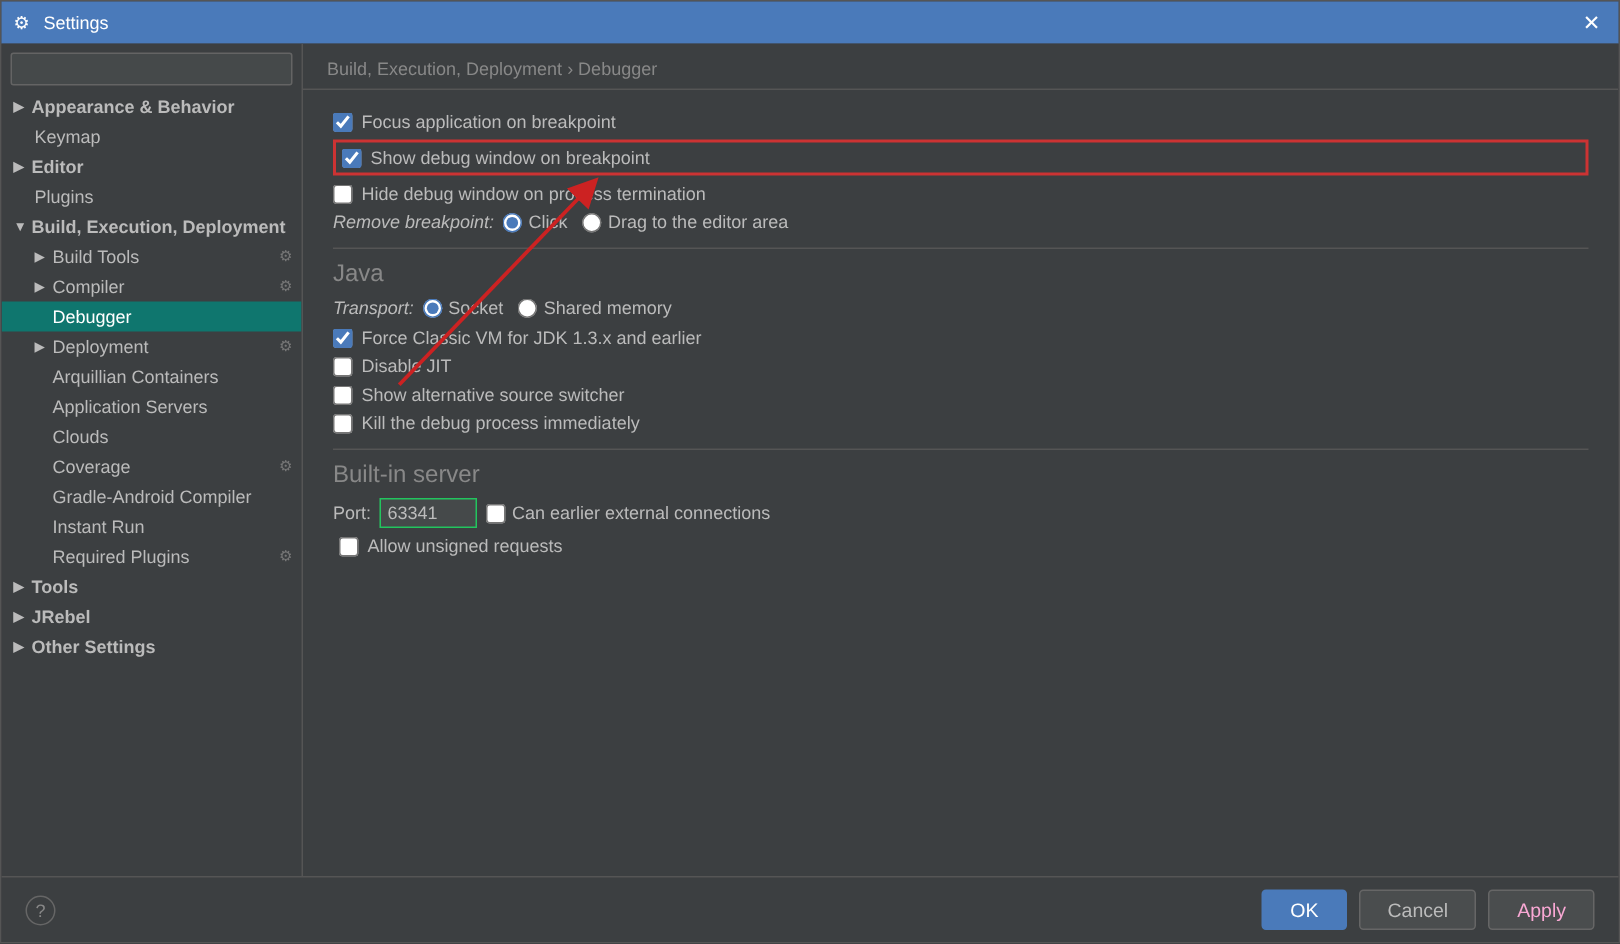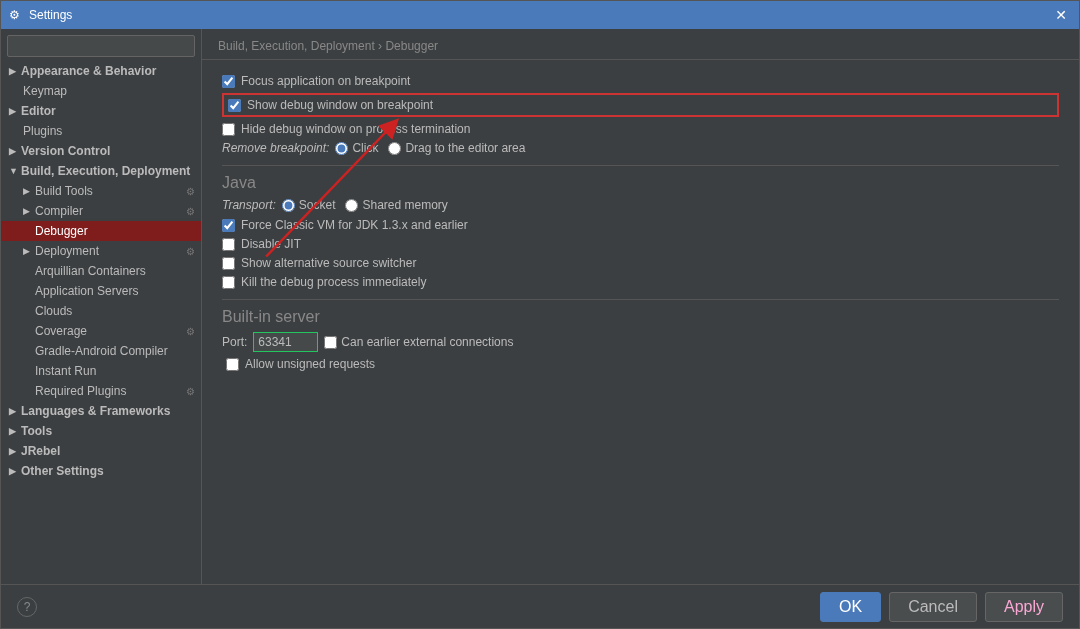--- a/index.html
+++ b/index.html
@@ -99,21 +99,21 @@
       font-size: 12px;
     }
     .sub-sub-item {
       padding: 3px 6px 3px 34px;
       cursor: pointer;
       display: flex;
       align-items: center;
       color: #bbbbbb;
       font-size: 12px;
     }
-    .sub-sub-item.active { background: #7f1d1d; color: white; }
+    .sub-sub-item.active { background: #0f766e; color: white; }
     .gear-icon {
       margin-left: auto;
       font-size: 10px;
       color: #777;
     }
     
     .content {
       flex: 1;
       background: #3c3f41;
       display: flex;
@@ -217,21 +217,21 @@
       color: #888;
       cursor: pointer;
     }
     .bottom-buttons {
       margin-left: auto;
       display: flex;
       gap: 8px;
     }
     .btn {
       padding: 5px 18px;
-      font-size: 16px;
+      font-size: 13px;
       border: 1px solid #666;
       border-radius: 3px;
       cursor: pointer;
       background: #4a4d4e;
       color: #bbbbbb;
     }
     .btn-primary {
       background: #4a7aba;
       color: white;
       border-color: #4a7aba;
@@ -289,24 +289,20 @@
       </div>
 
       <div class="sidebar-section">
         <span class="arrow closed"></span>
         <span>Editor</span>
       </div>
       <div class="sub-item">
         <span>Plugins</span>
       </div>
 
-      <div class="sidebar-section">
-        <span class="arrow closed"></span>
-        <span>Version Control</span>
-      </div>
 
       <div class="sidebar-section">
         <span class="arrow open"></span>
         <span>Build, Execution, Deployment</span>
       </div>
 
       <div class="sub-item">
         <span class="arrow closed"></span>
         <span>Build Tools</span>
         <span class="gear-icon">⚙</span>
@@ -345,24 +341,20 @@
         <span>Gradle-Android Compiler</span>
       </div>
       <div class="sub-sub-item">
         <span>Instant Run</span>
       </div>
       <div class="sub-sub-item">
         <span>Required Plugins</span>
         <span class="gear-icon">⚙</span>
       </div>
 
-      <div class="sidebar-section">
-        <span class="arrow closed"></span>
-        <span>Languages &amp; Frameworks</span>
-      </div>
 
       <div class="sidebar-section">
         <span class="arrow closed"></span>
         <span>Tools</span>
       </div>
 
       <div class="sidebar-section">
         <span class="arrow closed"></span>
         <span>JRebel</span>
       </div>

